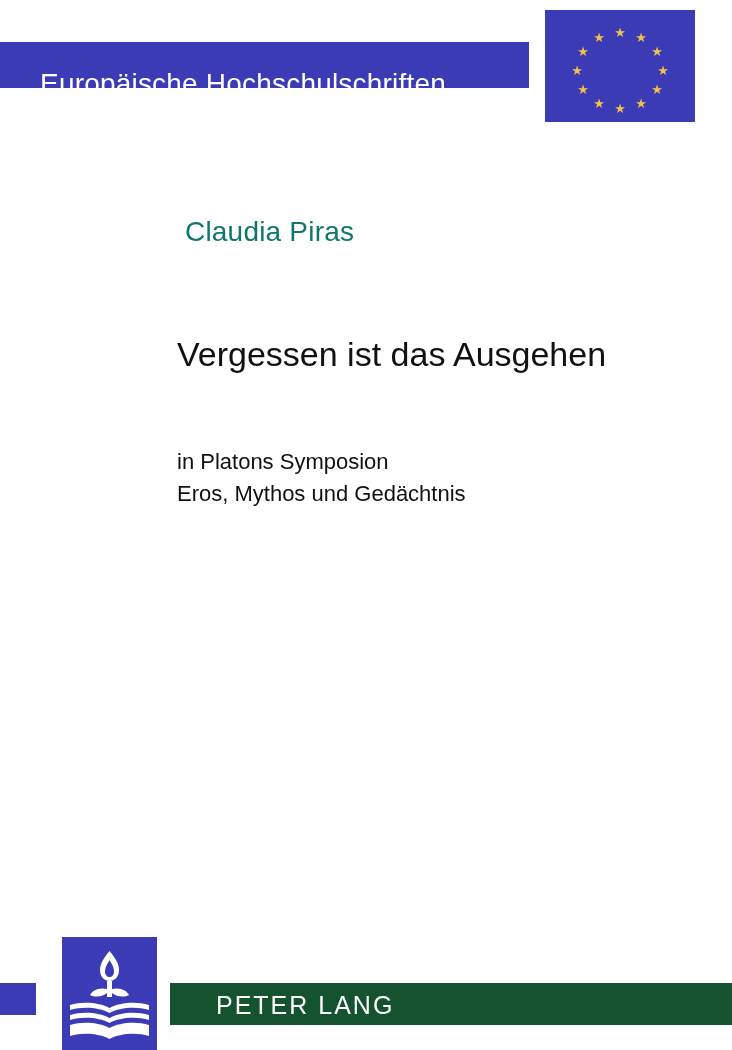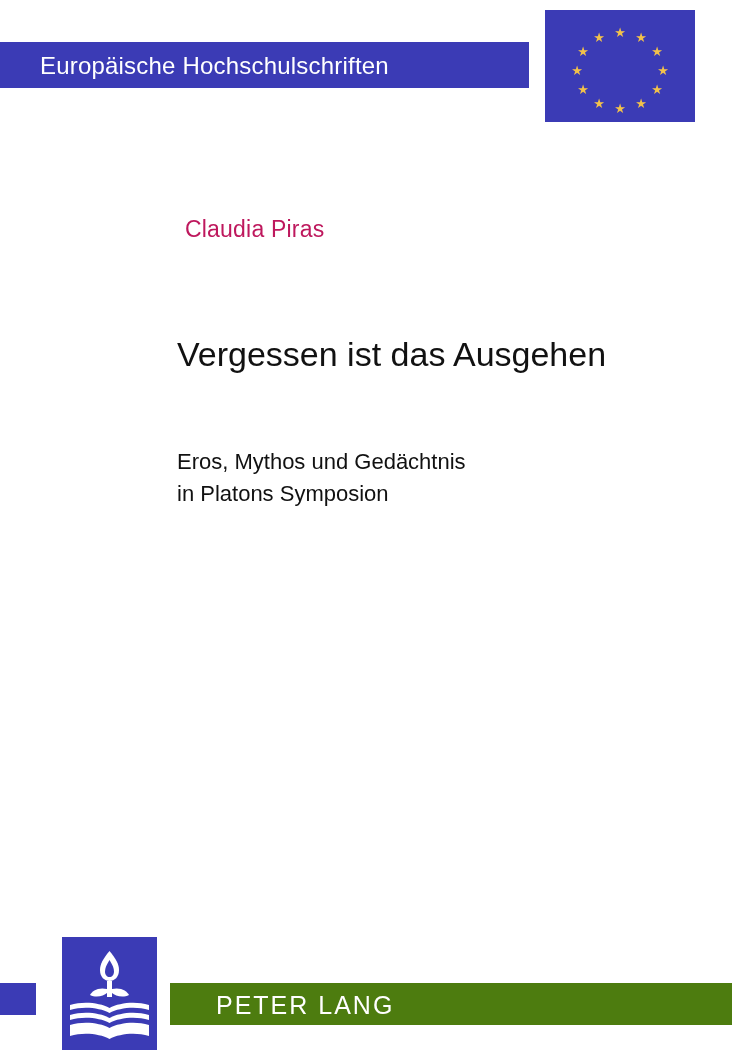--- a/index.html
+++ b/index.html
@@ -23,23 +23,23 @@
     position: absolute;
     left: 0;
     top: 42px;
     width: 529px;
     height: 46px;
     background: #3b3bb5;
   }
   .series-bar .series-label {
     position: absolute;
     left: 40px;
-    top: 10px;
+    top: 26px;
     color: #ffffff;
-    font-size: 24px;
+    font-size: 28px;
     letter-spacing: 0.2px;
     white-space: nowrap;
   }
 
   
   .eu-flag {
     position: absolute;
     left: 545px;
     top: 10px;
     width: 150px;
@@ -52,22 +52,22 @@
     font-size: 13px;
     line-height: 13px;
     transform: translate(-50%, -50%);
   }
 
   
   .author {
     position: absolute;
     left: 185px;
     top: 216px;
-    font-size: 23px;
-    color: #be185d;
+    font-size: 28px;
+    color: #0f766e;
     letter-spacing: 0.2px;
   }
 
   
   .title {
     position: absolute;
     left: 177px;
     top: 336px;
     width: 500px;
     font-size: 34px;
@@ -94,21 +94,21 @@
     width: 36px;
     height: 32px;
     background: #3b3bb5;
   }
   .publisher-bar {
     position: absolute;
     left: 170px;
     top: 983px;
     width: 562px;
     height: 42px;
-    background: #4d7c0f;
+    background: #14532d;
   }
   .publisher-bar .publisher-name {
     position: absolute;
     left: 46px;
     top: 8px;
     color: #ffffff;
     font-size: 25px;
     letter-spacing: 2px;
     white-space: nowrap;
   }
@@ -150,22 +150,22 @@
     <span class="star" style="left:54px;  top:27px;">★</span>
   </div>
 
   <div class="author">Claudia Piras</div>
 
   <div class="title">
     <div>Vergessen ist das Ausgehen</div>
   </div>
 
   <div class="subtitle">
+    <div>in Platons Symposion</div>
     <div>Eros, Mythos und Gedächtnis</div>
-    <div>in Platons Symposion</div>
   </div>
 
   <div class="bottom-left-stub"></div>
 
   <div class="publisher-bar">
     <div class="publisher-name">PETER LANG</div>
   </div>
 
   <div class="logo-box">
     <svg width="95" height="113" viewBox="0 0 95 113" aria-hidden="true">

